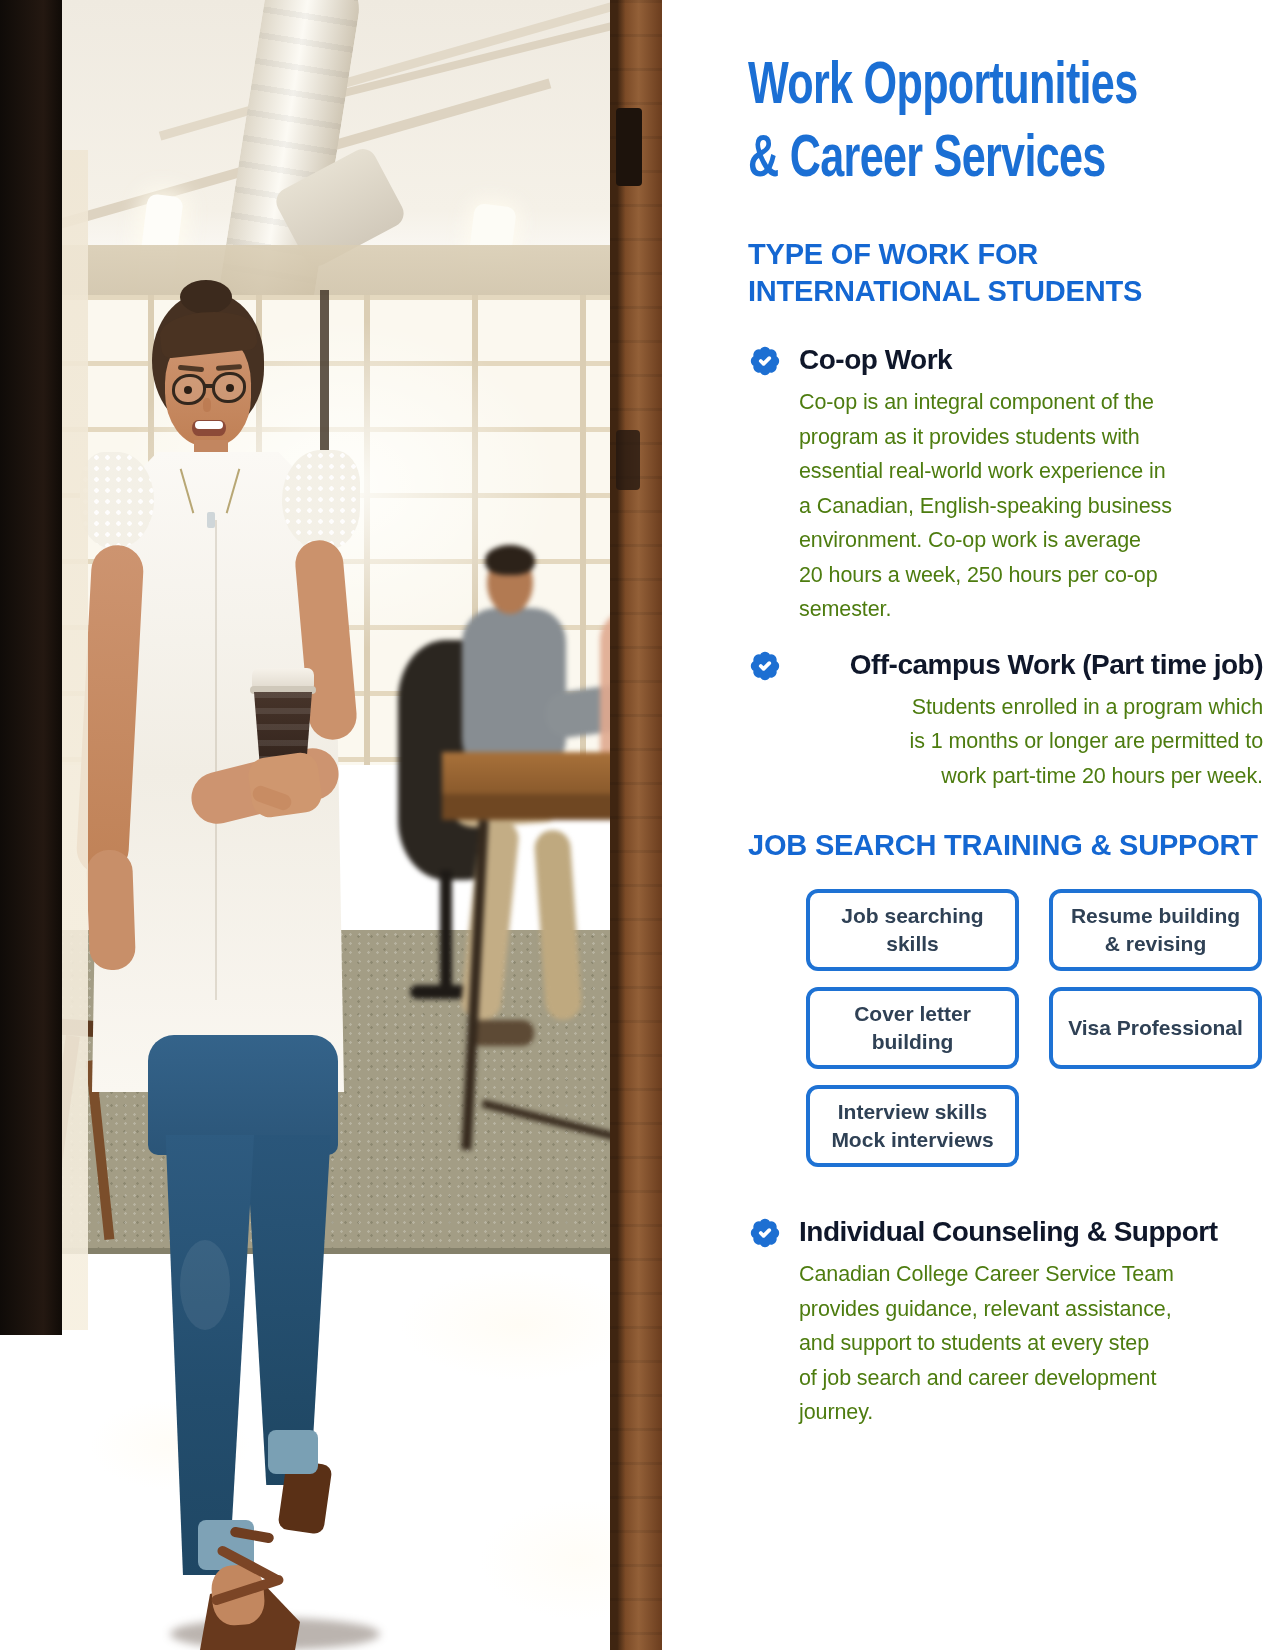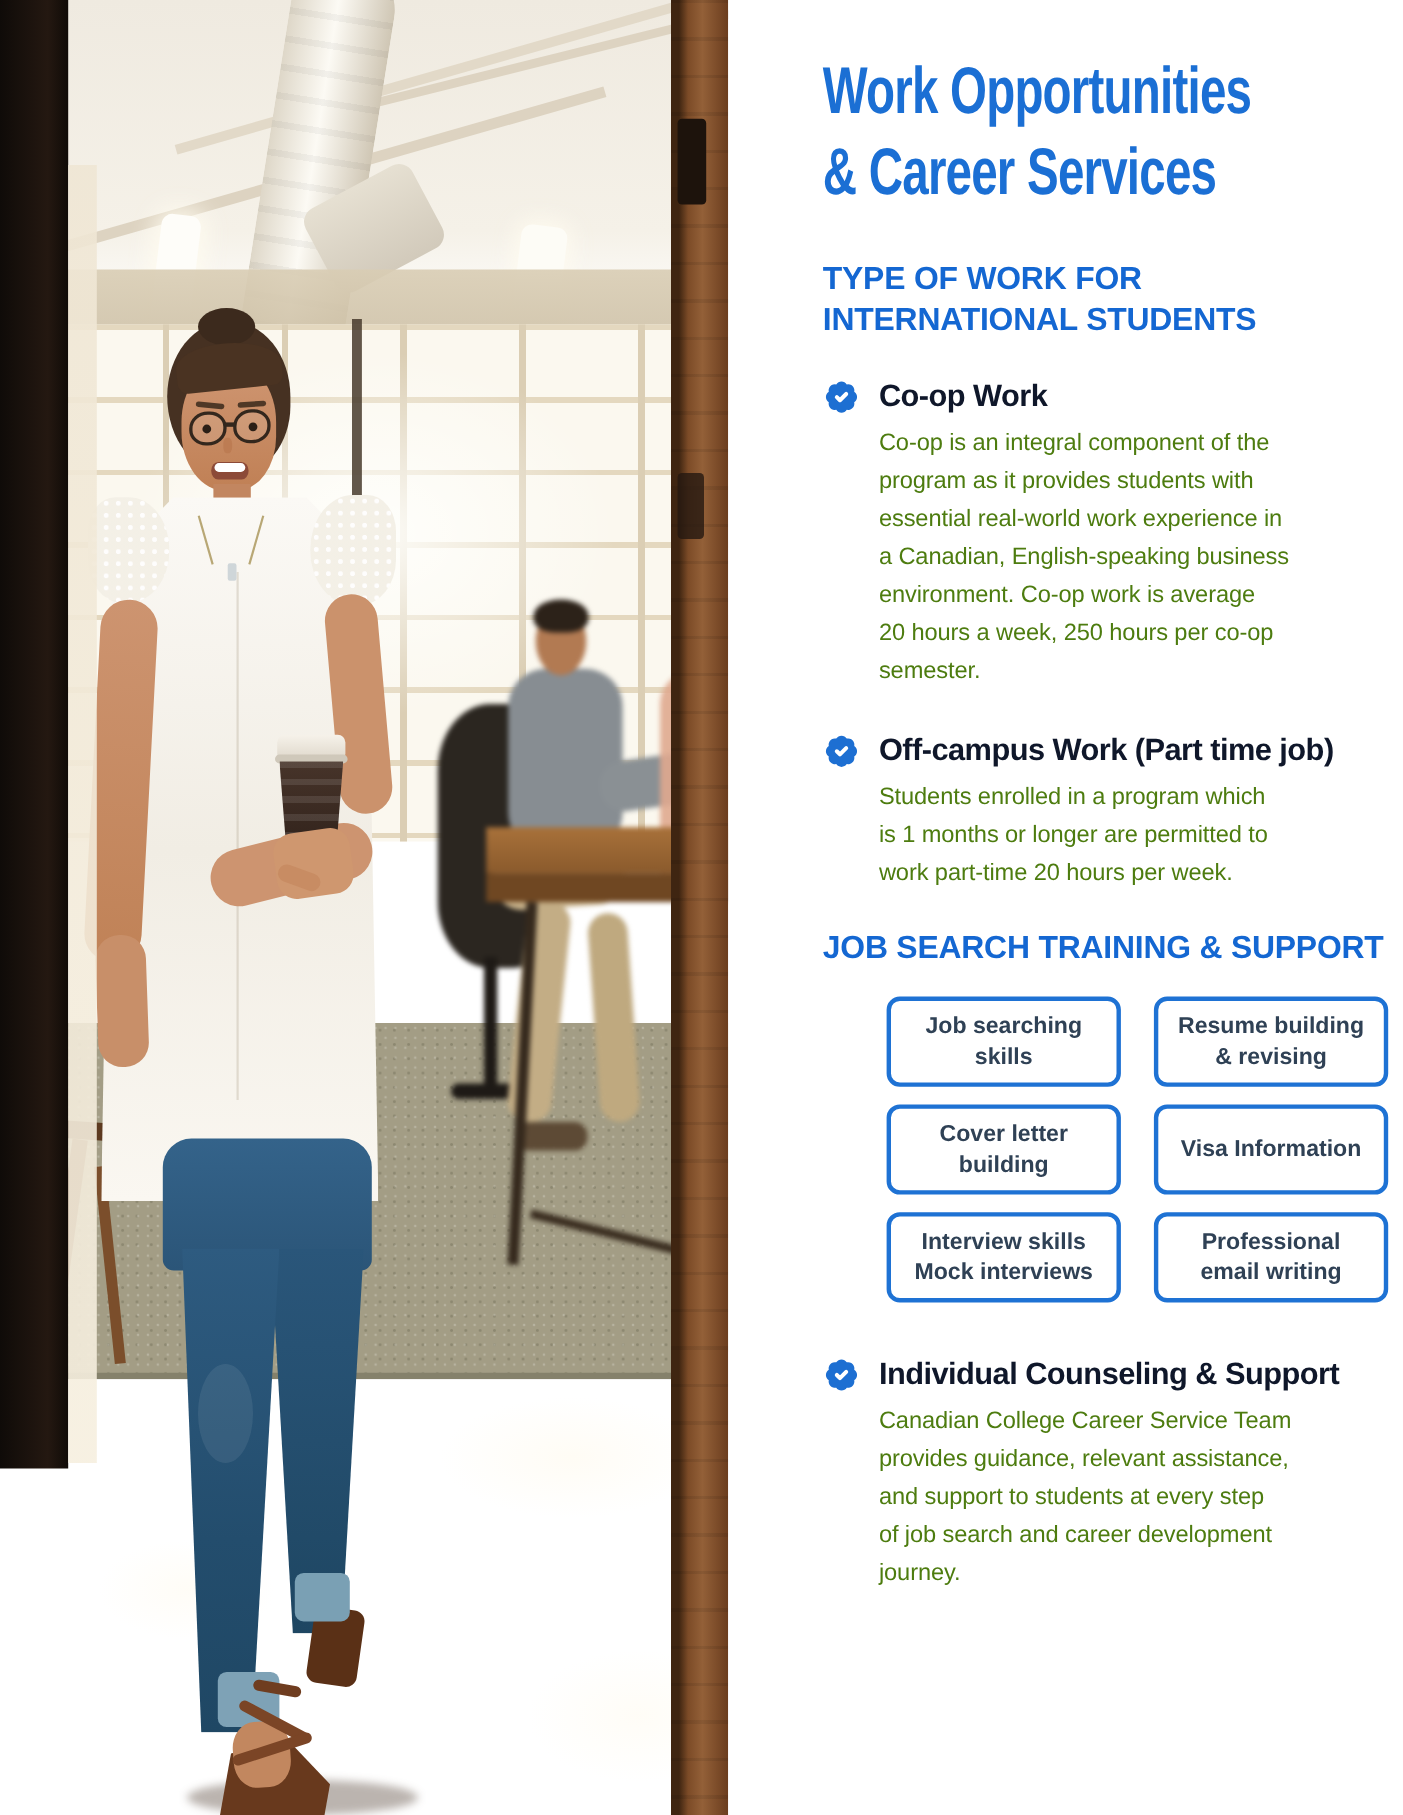--- a/index.html
+++ b/index.html
@@ -12,21 +12,21 @@
   .blurgrp{position:absolute;inset:0;filter:blur(2.5px);}
   
   .content{position:absolute;left:748px;top:0;width:563px;padding-right:48px;box-sizing:border-box;color:#304155;}
   .title{margin:46px 0 0 0;font-size:60px;line-height:73px;font-weight:700;color:#1b6fd4;
          letter-spacing:-1px;transform:scaleX(0.72);transform-origin:left top;white-space:nowrap;}
   .sect{font-size:29px;line-height:37px;font-weight:700;color:#1467d2;letter-spacing:-0.2px;white-space:pre-line;}
   .sect1{margin-top:44px;}
   .sect2{margin-top:34px;}
   .item{display:flex;align-items:flex-start;gap:17px;}
   .i1{margin-top:32px;}
-  .i2{margin-top:37px;}
+  .i2{margin-top:20px;text-align:right;}
   .i3{margin-top:23px;}
   .i4{margin-top:47px;}
   .badge{flex:0 0 auto;width:34px;height:34px;margin-top:2px;}
   .itext{flex:1 1 auto;min-width:0;}
   .ititle{font-size:28px;line-height:36px;font-weight:700;color:#0f172a;letter-spacing:-0.5px;white-space:nowrap;}
   .ibody{margin-top:7px;font-size:21.5px;line-height:34.5px;color:#4d7c0f;white-space:pre-line;letter-spacing:-0.1px;}
   .boxes{margin:25px 0 0 58px;width:456px;display:grid;grid-template-columns:213px 213px;column-gap:30px;row-gap:16px;}
   .wbox{height:82px;box-sizing:border-box;border:4px solid #1e72d4;border-radius:12px;
         display:flex;align-items:center;justify-content:center;text-align:center;
         font-size:21px;line-height:28px;font-weight:700;color:#2f4155;white-space:pre-line;background:#ffffff;}
@@ -173,25 +173,23 @@
     <div class="sect sect2">JOB SEARCH TRAINING &amp; SUPPORT</div>
 
 
     <div class="boxes">
       <div class="wbox">Job searching
 skills</div>
       <div class="wbox">Resume building
 &amp; revising</div>
       <div class="wbox">Cover letter
 building</div>
-      <div class="wbox">Visa Information</div>
+      <div class="wbox">Visa Professional</div>
       <div class="wbox">Interview skills
 Mock interviews</div>
-      <div class="wbox">Professional
-email writing</div>
     </div>
 
     <div class="item i4">
       <svg class="badge" viewBox="0 0 24 24">
           <path fill="#1d6fd2" d="M3.85 8.62a4 4 0 0 1 4.78-4.77 4 4 0 0 1 6.74 0 4 4 0 0 1 4.78 4.78 4 4 0 0 1 0 6.74 4 4 0 0 1-4.77 4.78 4 4 0 0 1-6.75 0 4 4 0 0 1-4.78-4.77 4 4 0 0 1 0-6.76Z"></path>
           <path d="m9 12 2 2 4-4" fill="none" stroke="#ffffff" stroke-width="2.6" stroke-linecap="round" stroke-linejoin="round"></path>
         </svg>
       <div class="itext">
         <div class="ititle">Individual Counseling &amp; Support</div>
         <div class="ibody">Canadian College Career Service Team

